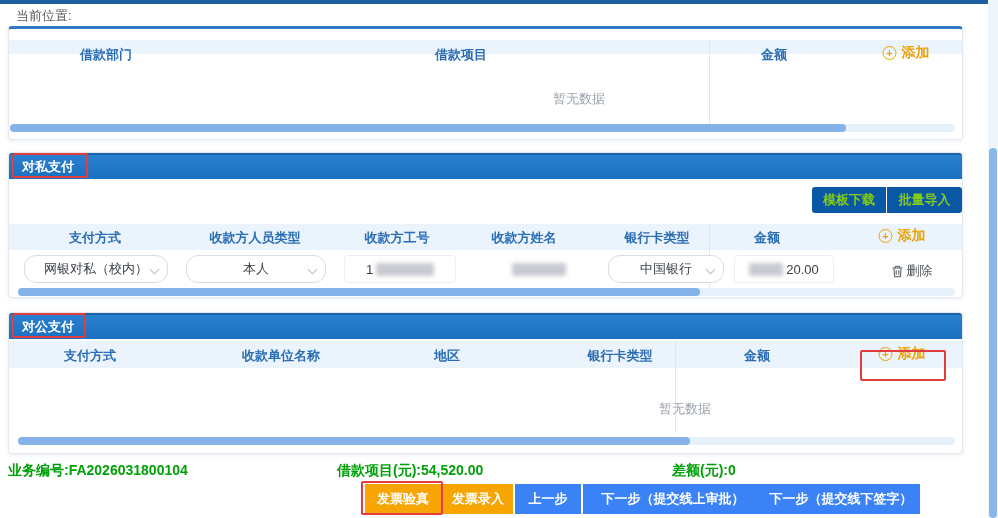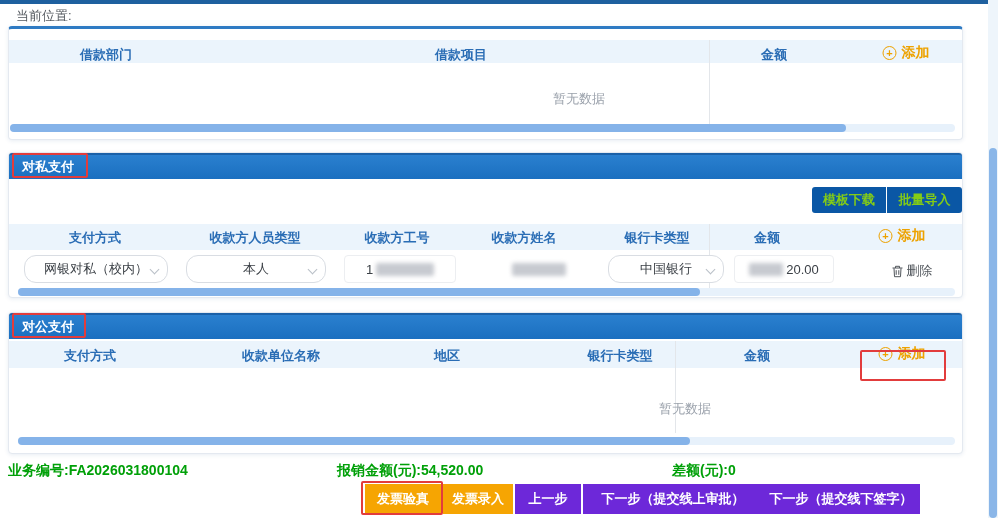--- a/index.html
+++ b/index.html
@@ -53,33 +53,33 @@
   .blur-block { background:#c7cad0; border-radius:2px; filter:blur(2px); }
 
   .delete-btn { position:absolute; transform:translateX(-50%); display:inline-flex; align-items:center; gap:3px;
                 font-size:13px; color:#50555b; cursor:pointer; }
 
   .green { position:absolute; font-size:14px; font-weight:bold; color:#00a008; white-space:nowrap; }
 
   .foot-btn { position:absolute; top:484px; height:30px; display:flex; align-items:center; justify-content:center;
               color:#fff; font-size:13px; font-weight:bold; cursor:pointer; white-space:nowrap; }
   .btn-orange { background:#f6a502; }
-  .btn-blue { background:#6d28d9; }
+  .btn-blue { background:#3b82f6; }
   .btn-lightblue { background:#4090d8; border-radius:0 4px 4px 0; }
 </style>
 </head>
 <body>
 
 <div class="stage">
 
   <div class="topbar"></div>
   <div class="breadcrumb">当前位置:</div>
 
   <div class="panel" id="panel-borrow">
-    <div class="thead" style="top:11px; height:23px;">
+    <div class="thead" style="top:11px; height:14px;">
       <span class="th" style="left:97px; top:6px;">借款部门</span>
       <span class="th" style="left:452px; top:6px;">借款项目</span>
       <span class="th" style="left:765px; top:6px;">金额</span>
       <span class="add-btn" style="left:897px; top:4px;">
         <span class="circle-plus"></span>
         <span>添加</span>
       </span>
     </div>
     <div class="vdiv" style="left:700px; top:11px; height:84px;"></div>
     <span class="empty-text" style="left:570px; top:61px;">暂无数据</span>
@@ -165,21 +165,21 @@
     <div class="vdiv" style="left:666px; top:28px; height:92px;"></div>
 
     <span class="empty-text" style="left:676px; top:87px;">暂无数据</span>
 
     <div class="hscroll" style="left:9px; top:124px; width:937px;">
       <div class="hthumb" style="left:0; width:672px;"></div>
     </div>
   </div>
 
   <span class="green" style="left:8px; top:462px;">业务编号:FA2026031800104</span>
-  <span class="green" style="left:337px; top:462px;">报销金额(元):54,520.00</span>
+  <span class="green" style="left:337px; top:462px;">借款项目(元):54,520.00</span>
   <span class="green" style="left:672px; top:462px;">差额(元):0</span>
 
   <div class="foot-btn btn-orange" style="left:365px; width:76px;">发票验真</div>
   <div class="foot-btn btn-orange" style="left:443px; width:70px;">发票录入</div>
   <div class="foot-btn btn-blue" style="left:515px; width:66px;">上一步</div>
   <div class="foot-btn btn-blue" style="left:583px; width:180px;">下一步（提交线上审批）</div>
   <div class="foot-btn btn-blue" style="left:762px; width:158px;">下一步（提交线下签字）</div>
   <div class="red-box" style="left:361px; top:481px; width:82px; height:34px;"></div>
 
   <div class="vscroll">

